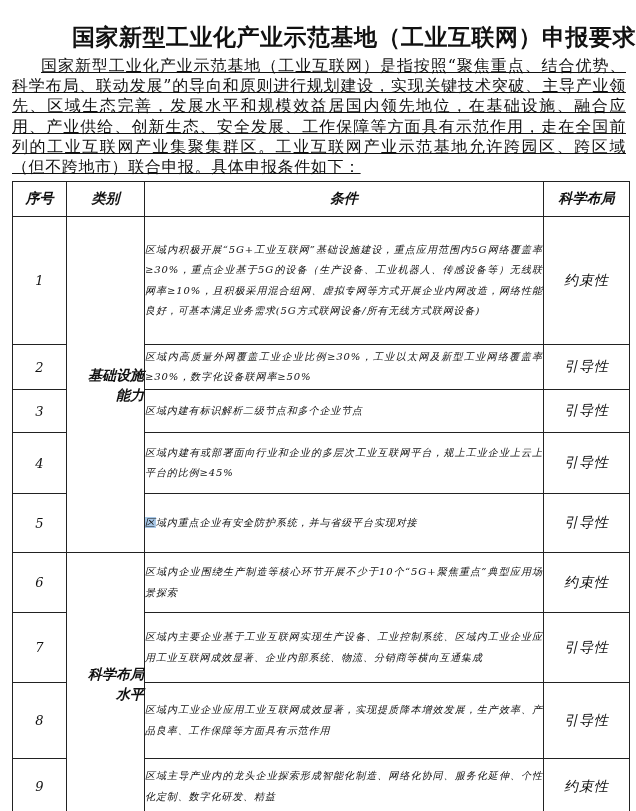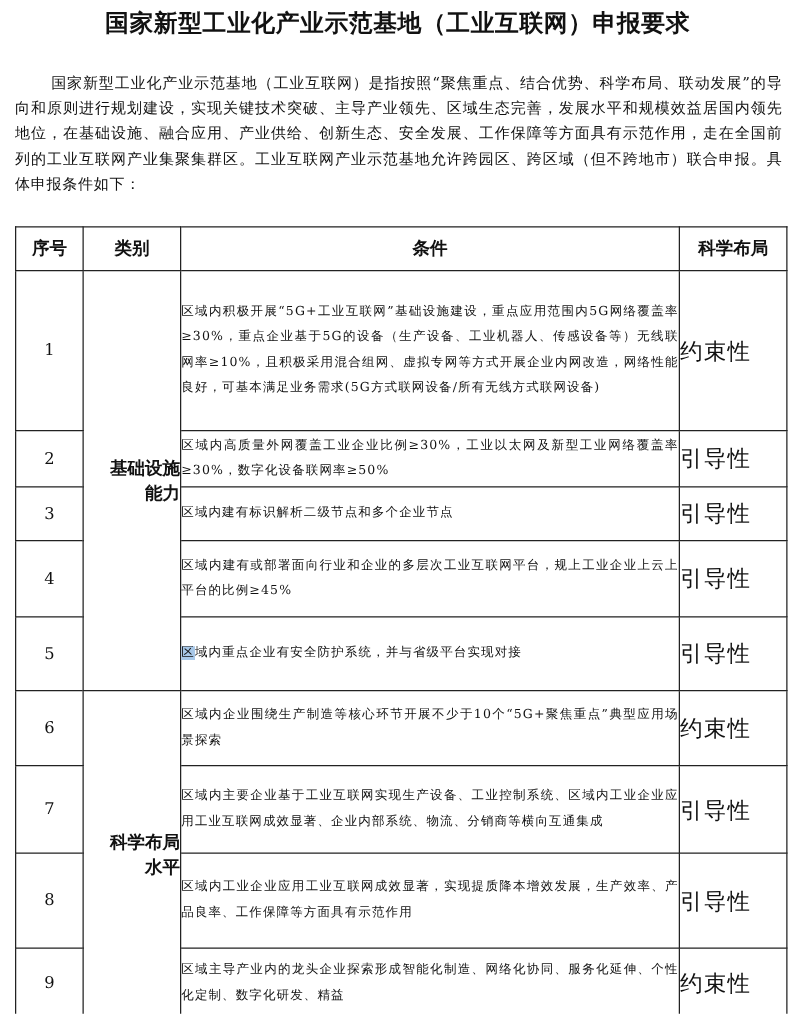--- a/index.html
+++ b/index.html
@@ -1,51 +1,51 @@
 <!DOCTYPE html>
 <html><head>
 <meta charset="utf-8">
 <style>
   html, body { margin: 0; padding: 0; background: #ffffff; }
   body {
     width: 636px; height: 811px; overflow: hidden; position: relative;
     font-family: "DejaVu Serif", "Liberation Serif", serif; color: #111;
   }
   .title {
-    position: absolute; left: 0; top: 4px; width: 636px; text-align: center;
+    position: absolute; left: 0; top: 22px; width: 636px; text-align: right;
     font-family: "DejaVu Sans", "Liberation Sans", sans-serif;
-    font-size: 19px; font-weight: bold; letter-spacing: 0.5px; line-height: 30px;
+    font-size: 23px; font-weight: bold; letter-spacing: 0.5px; line-height: 30px;
   }
   .intro {
     position: absolute; left: 12px; top: 56px; width: 614px;
-    font-size: 12px; line-height: 20.2px; text-align: justify;
-    text-indent: 29px; letter-spacing: 0.6px;
+    font-size: 16px; line-height: 20.2px; text-align: justify;
+    text-indent: 29px; letter-spacing: 0.6px; text-decoration: underline;
   }
   table.req {
     position: absolute; left: 12px; top: 181px;
     border-collapse: collapse; table-layout: fixed;
     width: 617px;
   }
   table.req td, table.req th {
-    border: 1.5px solid #222; padding: 0; vertical-align: middle;
+    border: 1.5px solid #222; padding: 0; vertical-align: middle; font-style: italic;
   }
   table.req th {
     font-family: "DejaVu Sans", "Liberation Sans", sans-serif;
     font-weight: bold; font-size: 14px; height: 34px; text-align: center;
   }
   td.num { text-align: center; font-size: 13px; }
   td.cat {
     text-align: right; font-family: "DejaVu Sans", "Liberation Sans", sans-serif;
     font-weight: bold; font-size: 14px; line-height: 20px; vertical-align: middle;
   }
   td.cond {
     font-size: 10px; line-height: 20.5px; padding: 1px 2px 1px 2px;
     text-align: justify; letter-spacing: 0.9px;
   }
-  td.nat { font-size: 18px; letter-spacing: 1px; }
+  td.nat { text-align: center; font-size: 14px; letter-spacing: 1px; }
   .sel { background: #a8c8e8; }
 </style>
 </head>
 <body>
 
 <div class="title">国家新型工业化产业示范基地（工业互联网）申报要求</div>
 <div class="intro">国家新型工业化产业示范基地（工业互联网）是指按照“聚焦重点、结合优势、科学布局、联动发展”的导向和原则进行规划建设，实现关键技术突破、主导产业领先、区域生态完善，发展水平和规模效益居国内领先地位，在基础设施、融合应用、产业供给、创新生态、安全发展、工作保障等方面具有示范作用，走在全国前列的工业互联网产业集聚集群区。工业互联网产业示范基地允许跨园区、跨区域（但不跨地市）联合申报。具体申报条件如下：</div>
 
 <table class="req">
   <colgroup>

